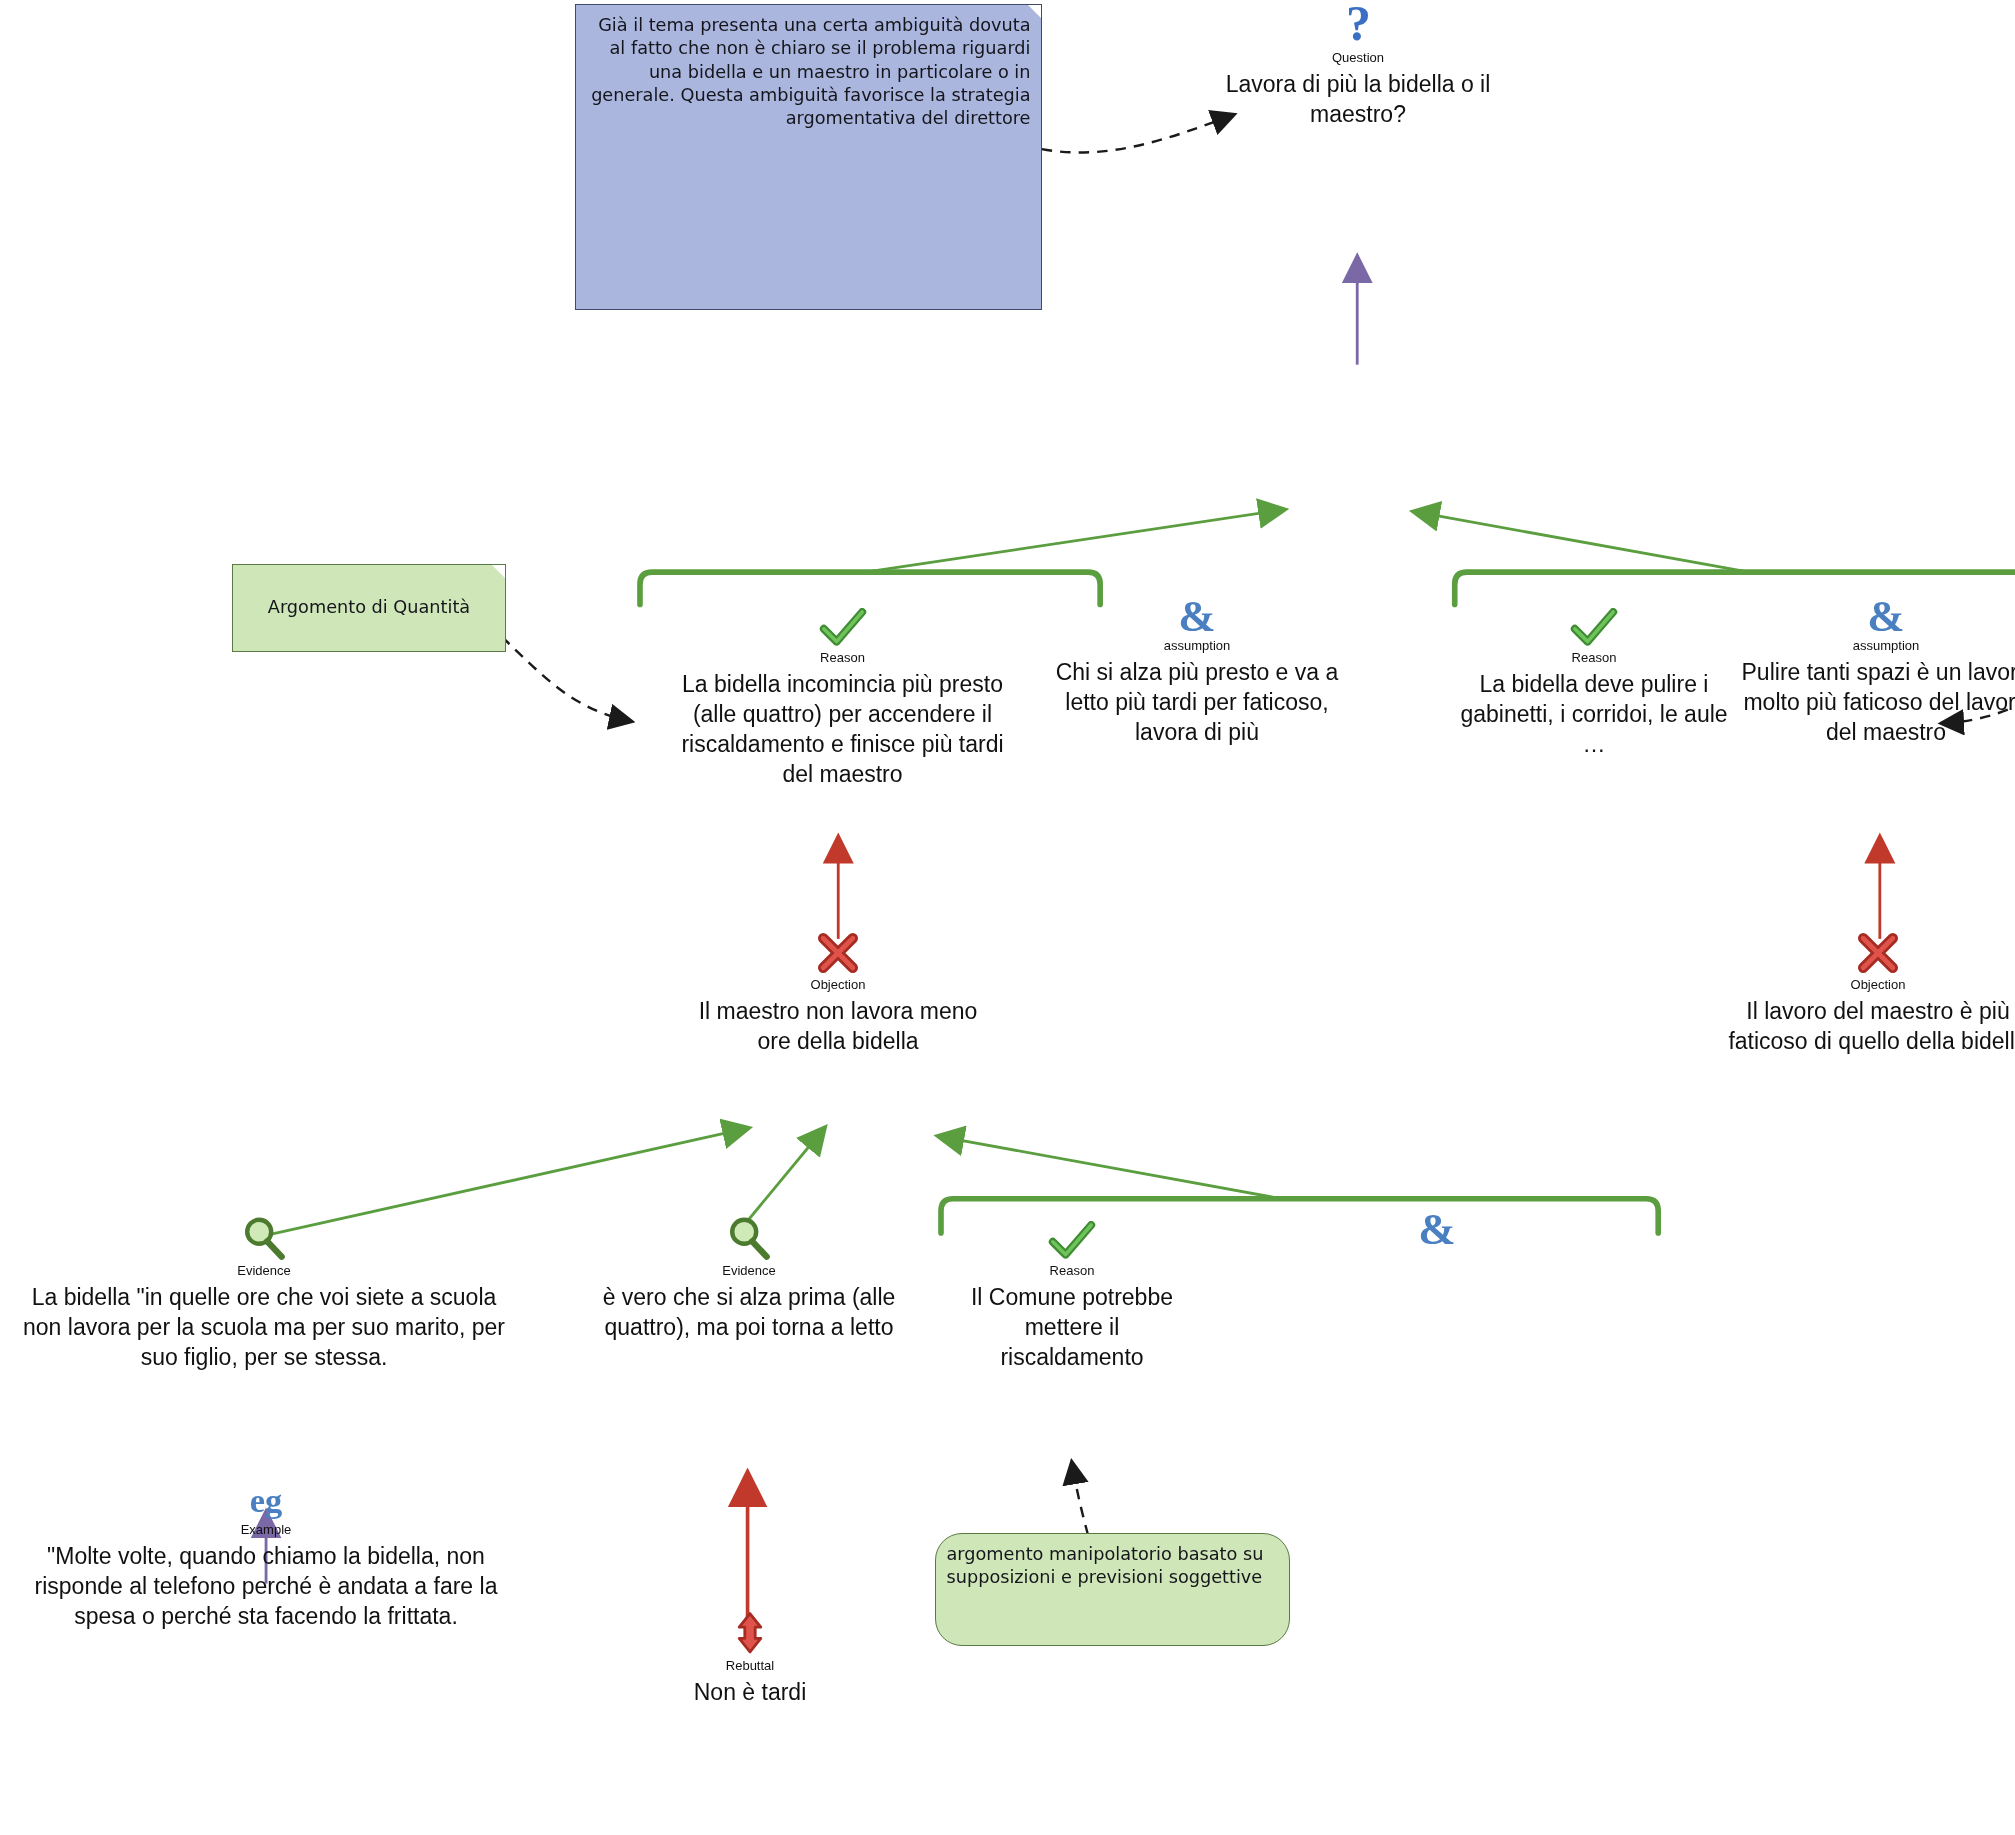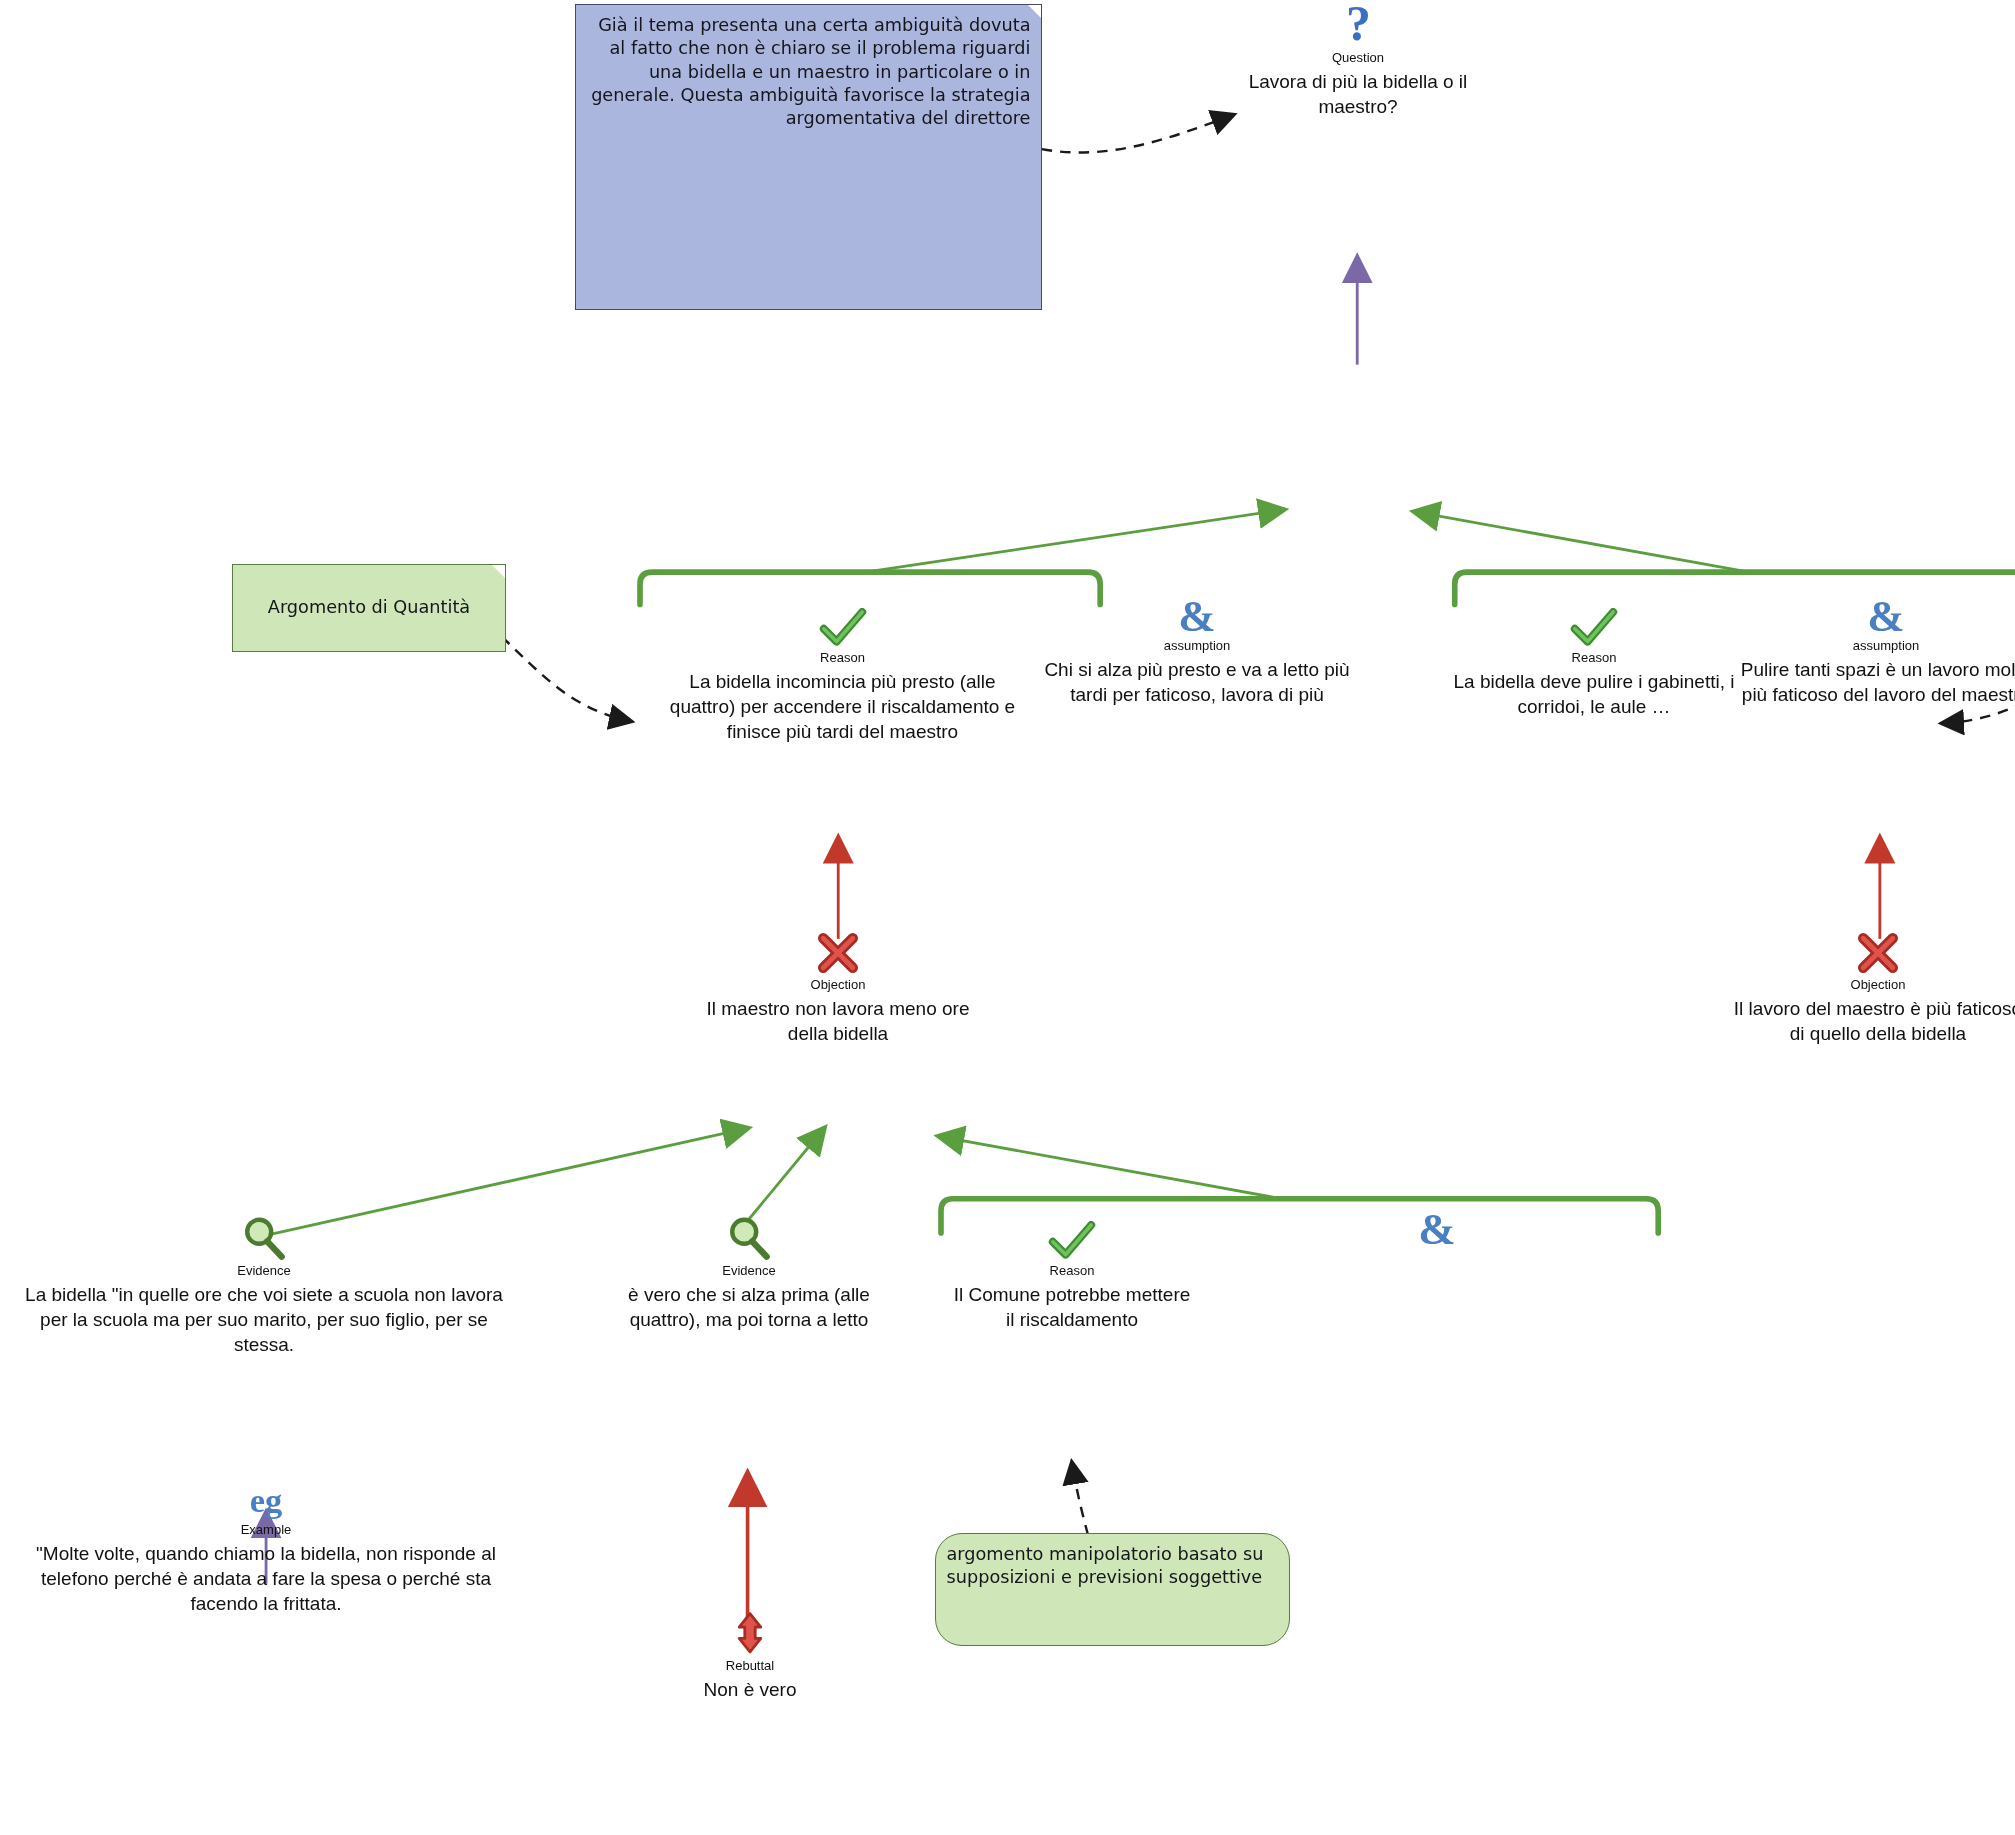--- a/index.html
+++ b/index.html
@@ -30,21 +30,21 @@
     text-align: center;
     color: #111111;
     line-height: 1.3;
   }
   .node .title {
     font-weight: normal;
     font-size: 13px;
     margin-bottom: 3.2px;
   }
   .node .body {
-    font-size: 19px;
+    font-size: 23px;
     font-weight: normal;
   }
   .icon-wrap {
     height: 48px;
     display: flex;
     align-items: flex-end;
     justify-content: center;
     margin-bottom: 2.4px;
   }
   
@@ -280,17 +280,17 @@
     <div class="body">"Molte volte, quando chiamo la bidella, non risponde al telefono perché è andata a fare la spesa o perché sta facendo la frittata.</div>
   </div>
 
   <div class="node" style="left:621px; top:1608px; width:258px;">
     <div class="icon-wrap">
       <svg width="36" height="48" viewBox="0 0 90 120">
         <path d="M45,14 L72,48 L58,48 L58,76 L72,76 L45,110 L18,76 L32,76 L32,48 L18,48 Z" fill="#e0534a" stroke="#a62b22" stroke-width="7" stroke-linejoin="round"></path>
       </svg>
     </div>
     <div class="title">Rebuttal</div>
-    <div class="body">Non è vero</div>
+    <div class="body">Non è tardi</div>
   </div>
 
 </div>
 
 
 </body></html>

